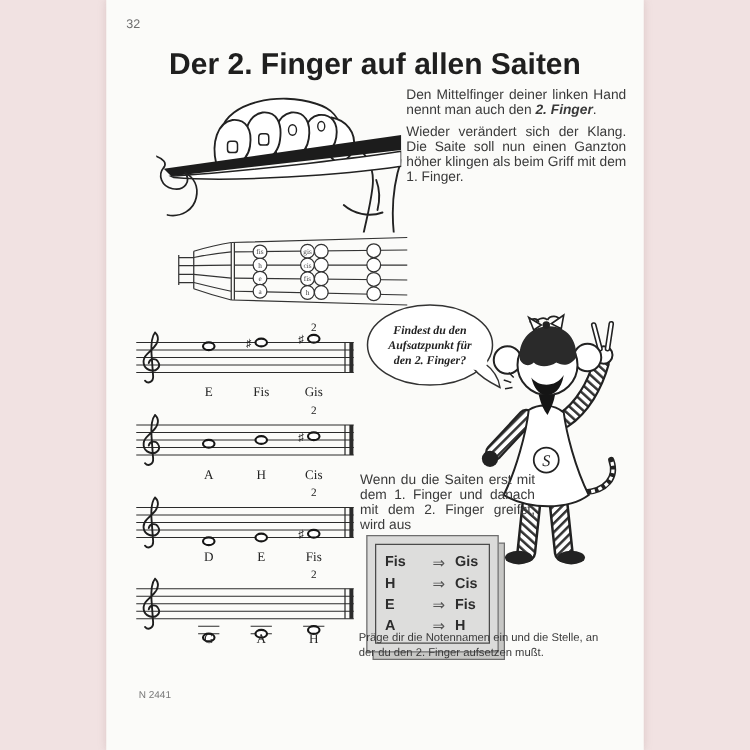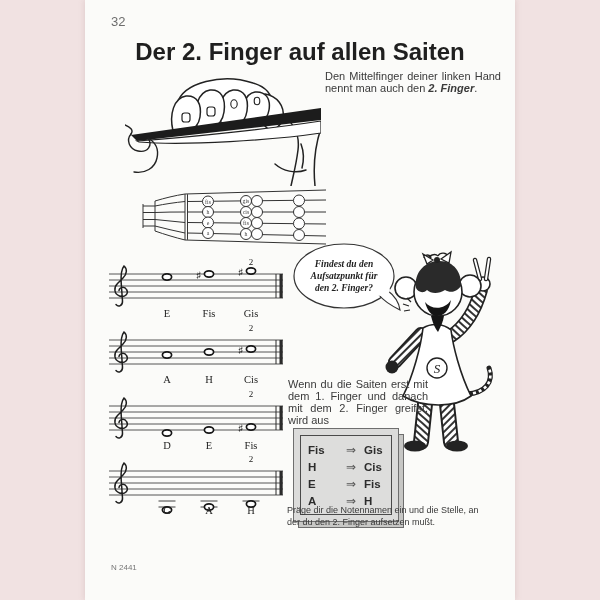--- a/index.html
+++ b/index.html
@@ -6,21 +6,21 @@
   body{
     width:600px;height:600px;overflow:hidden;position:relative;
     background:var(--c-background,#f1e2e2);
     font-family:"Liberation Sans",sans-serif;color:var(--c-ink,#2e2e2e);
   }
   .page{
     position:absolute;left:85px;top:0;width:430px;height:600px;
     background:var(--c-page,#fbfbf9);
     box-shadow:0 0 6px rgba(160,120,120,.25);
   }
-  .pagenum{position:absolute;left:26px;top:14px;font-size:13px;color:#6d6d6d;}
+  .pagenum{position:absolute;left:16px;top:14px;font-size:10px;color:#6d6d6d;}
   .title{position:absolute;left:0;top:38px;width:100%;text-align:center;
     font-size:24px;font-weight:700;color:#1f1f1f;}
   .hand{position:absolute;left:40px;top:68px;}
   .intro{position:absolute;left:240px;top:70px;width:176px;font-size:11px;
     line-height:12px;text-align:justify;color:#3a3a3a;}
   .intro p{margin:0 0 6px 0;}
   .bolditalic{font-weight:700;font-style:italic;}
   .fingerboard{position:absolute;left:56px;top:186px;}
   .staff{position:absolute;left:20px;}
   .staff-0{top:256px;} .staff-1{top:322px;} .staff-2{top:388px;} .staff-3{top:453px;}
@@ -29,21 +29,21 @@
   .transition{position:absolute;left:203px;top:378px;width:140px;font-size:11px;
     line-height:12px;text-align:justify;color:#3a3a3a;}
   .slab{position:absolute;left:208px;top:428px;width:104px;background:#dbdbda;
     border:1px solid #6e6e6e;box-shadow:5px 6px 0 -1px #c7c7c5,5px 6px 0 0 #6e6e6e;}
   .slab-inner{margin:6px;border:1.2px solid #4a4a4a;padding:5px 7px;background:#dddddc;}
   .slab-row{display:grid;grid-template-columns:30px 26px 34px;height:17px;
     align-items:center;font-weight:700;font-size:11.5px;color:#2c2c2c;}
   .slab-arrow{color:#555;font-size:12px;font-weight:400;text-align:center;}
   .closing{position:absolute;left:202px;top:504px;width:204px;font-size:9px;
     line-height:12px;color:#3a3a3a;}
-  .footer{position:absolute;left:26px;top:551px;font-size:8px;color:#777;margin-top:12px;}
+  .footer{position:absolute;left:26px;top:551px;font-size:8px;color:#777;}
   svg text{font-family:"Liberation Serif",serif;}
 </style>
 </head>
 <body>
 
 <div class="page">
 
   <div class="pagenum">32</div>
   <h1 class="title" style="margin:0;">Der 2. Finger auf allen Saiten</h1>
 
@@ -73,20 +73,21 @@
     <path d="M12,73 C70,69 150,60 196,53 L196,65 C150,72 60,78 14,74 Z" fill="#fff" stroke="#222" stroke-width="1.2"></path>
     <g stroke="#222" stroke-width="1.4" fill="none" stroke-linecap="round">
       <path d="M0,57 C5,59 9,62 6,66"></path>
       <path d="M6,66 C1,72 4,81 13,83 C23,85 28,77 23,70"></path>
       <path d="M23,70 C30,74 34,81 32,90 C30,100 20,106 9,104"></path>
     </g>
   </svg>
 
   <div class="intro">
     <p><span>Den Mittelfinger deiner linken Hand nennt man auch den </span><span class="bolditalic">2. Finger</span><span>.</span></p>
+    <p>Wieder verändert sich der Klang. Die Saite soll nun einen Ganzton höher klingen als beim Griff mit dem 1. Finger.</p>
   </div>
 
   <svg class="fingerboard" width="185" height="62" viewBox="0 0 185 62">
     <g stroke="#333" stroke-width="1" fill="none">
       <path d="M2,18 L2,42 M2,20 L14,20 M2,26.5 L14,26.5 M2,33.5 L14,33.5 M2,40 L14,40 M14,15 L14,45"></path>
       <path d="M14,20 C24,18 34,16.5 44,15.5 M14,26.5 C24,26 34,26 44,26 M14,33.5 C24,34.5 34,35.5 44,36.5 M14,40 C24,42.5 34,45 44,47"></path>
       <path d="M14,15 C24,12 34,9.5 44,8 M14,45 C24,48.5 34,51.5 44,54"></path>
       <path d="M44,8 L44,54 M46.5,8.2 L46.5,53.8"></path>
       <path d="M44,8 L185,4 M44,54 L185,58"></path>
       <path d="M46.5,15.5 L185,14 M46.5,26 L185,26 M46.5,36.5 L185,38 M46.5,47 L185,50"></path>

